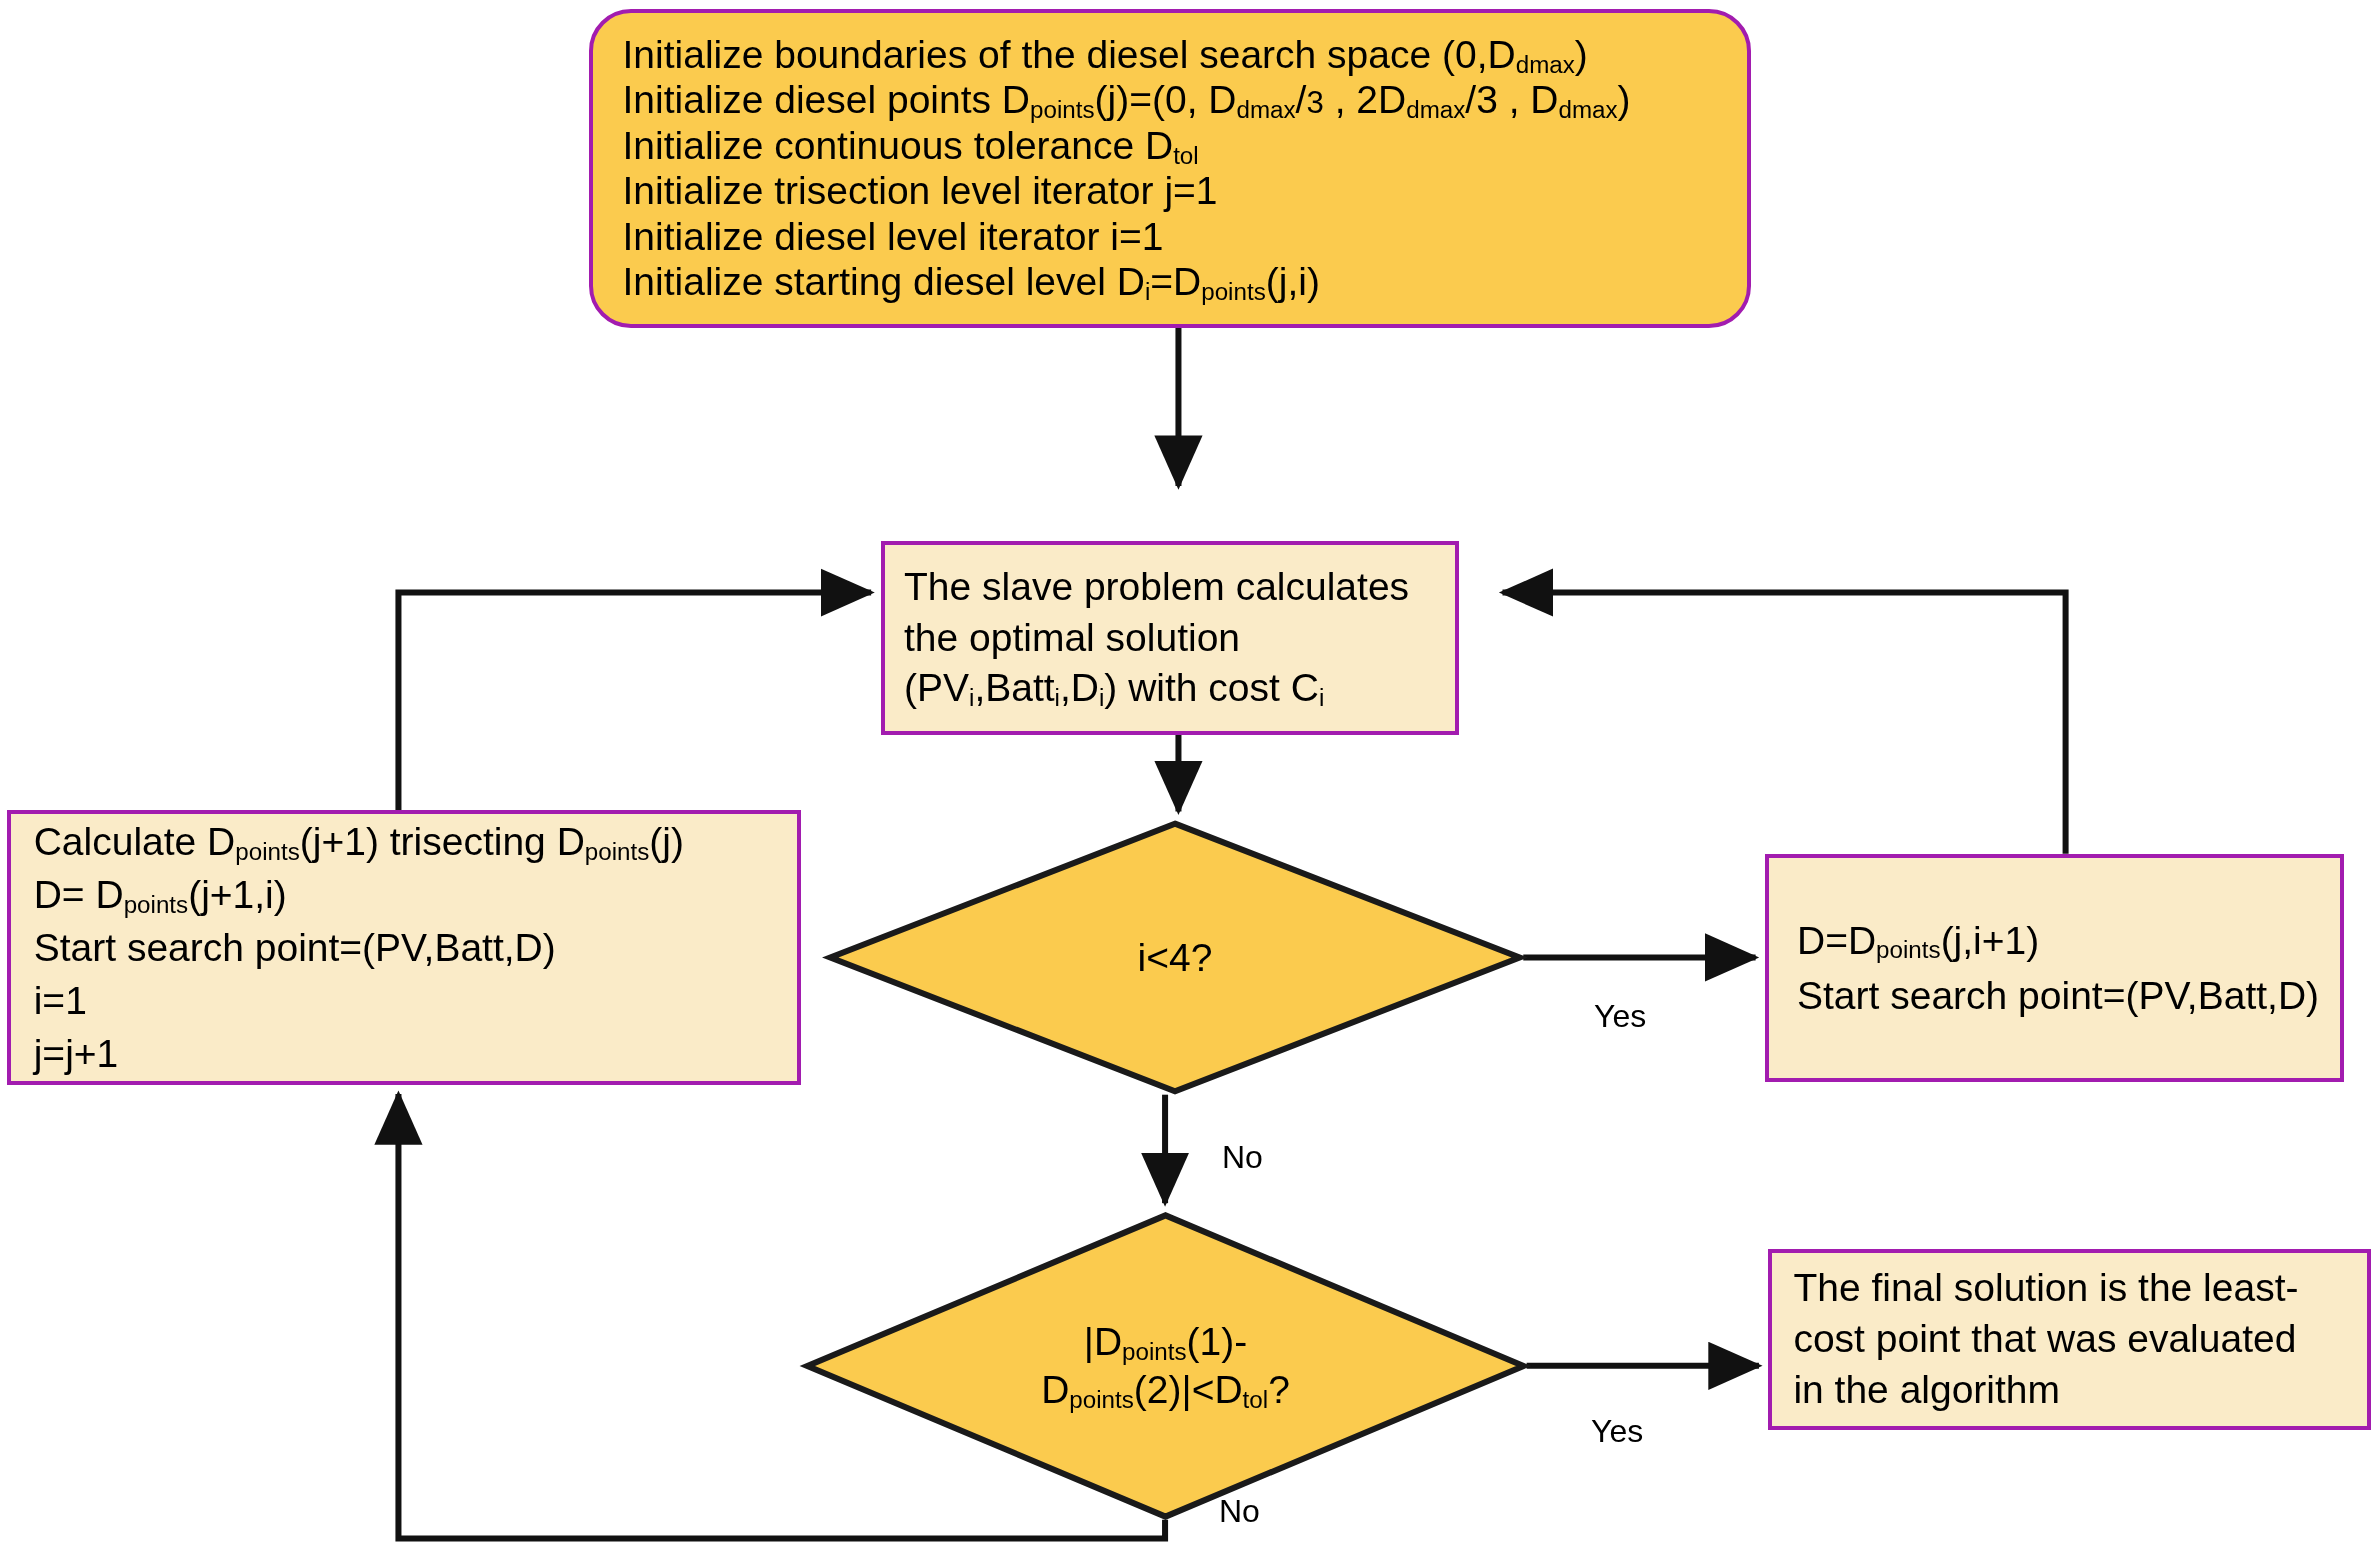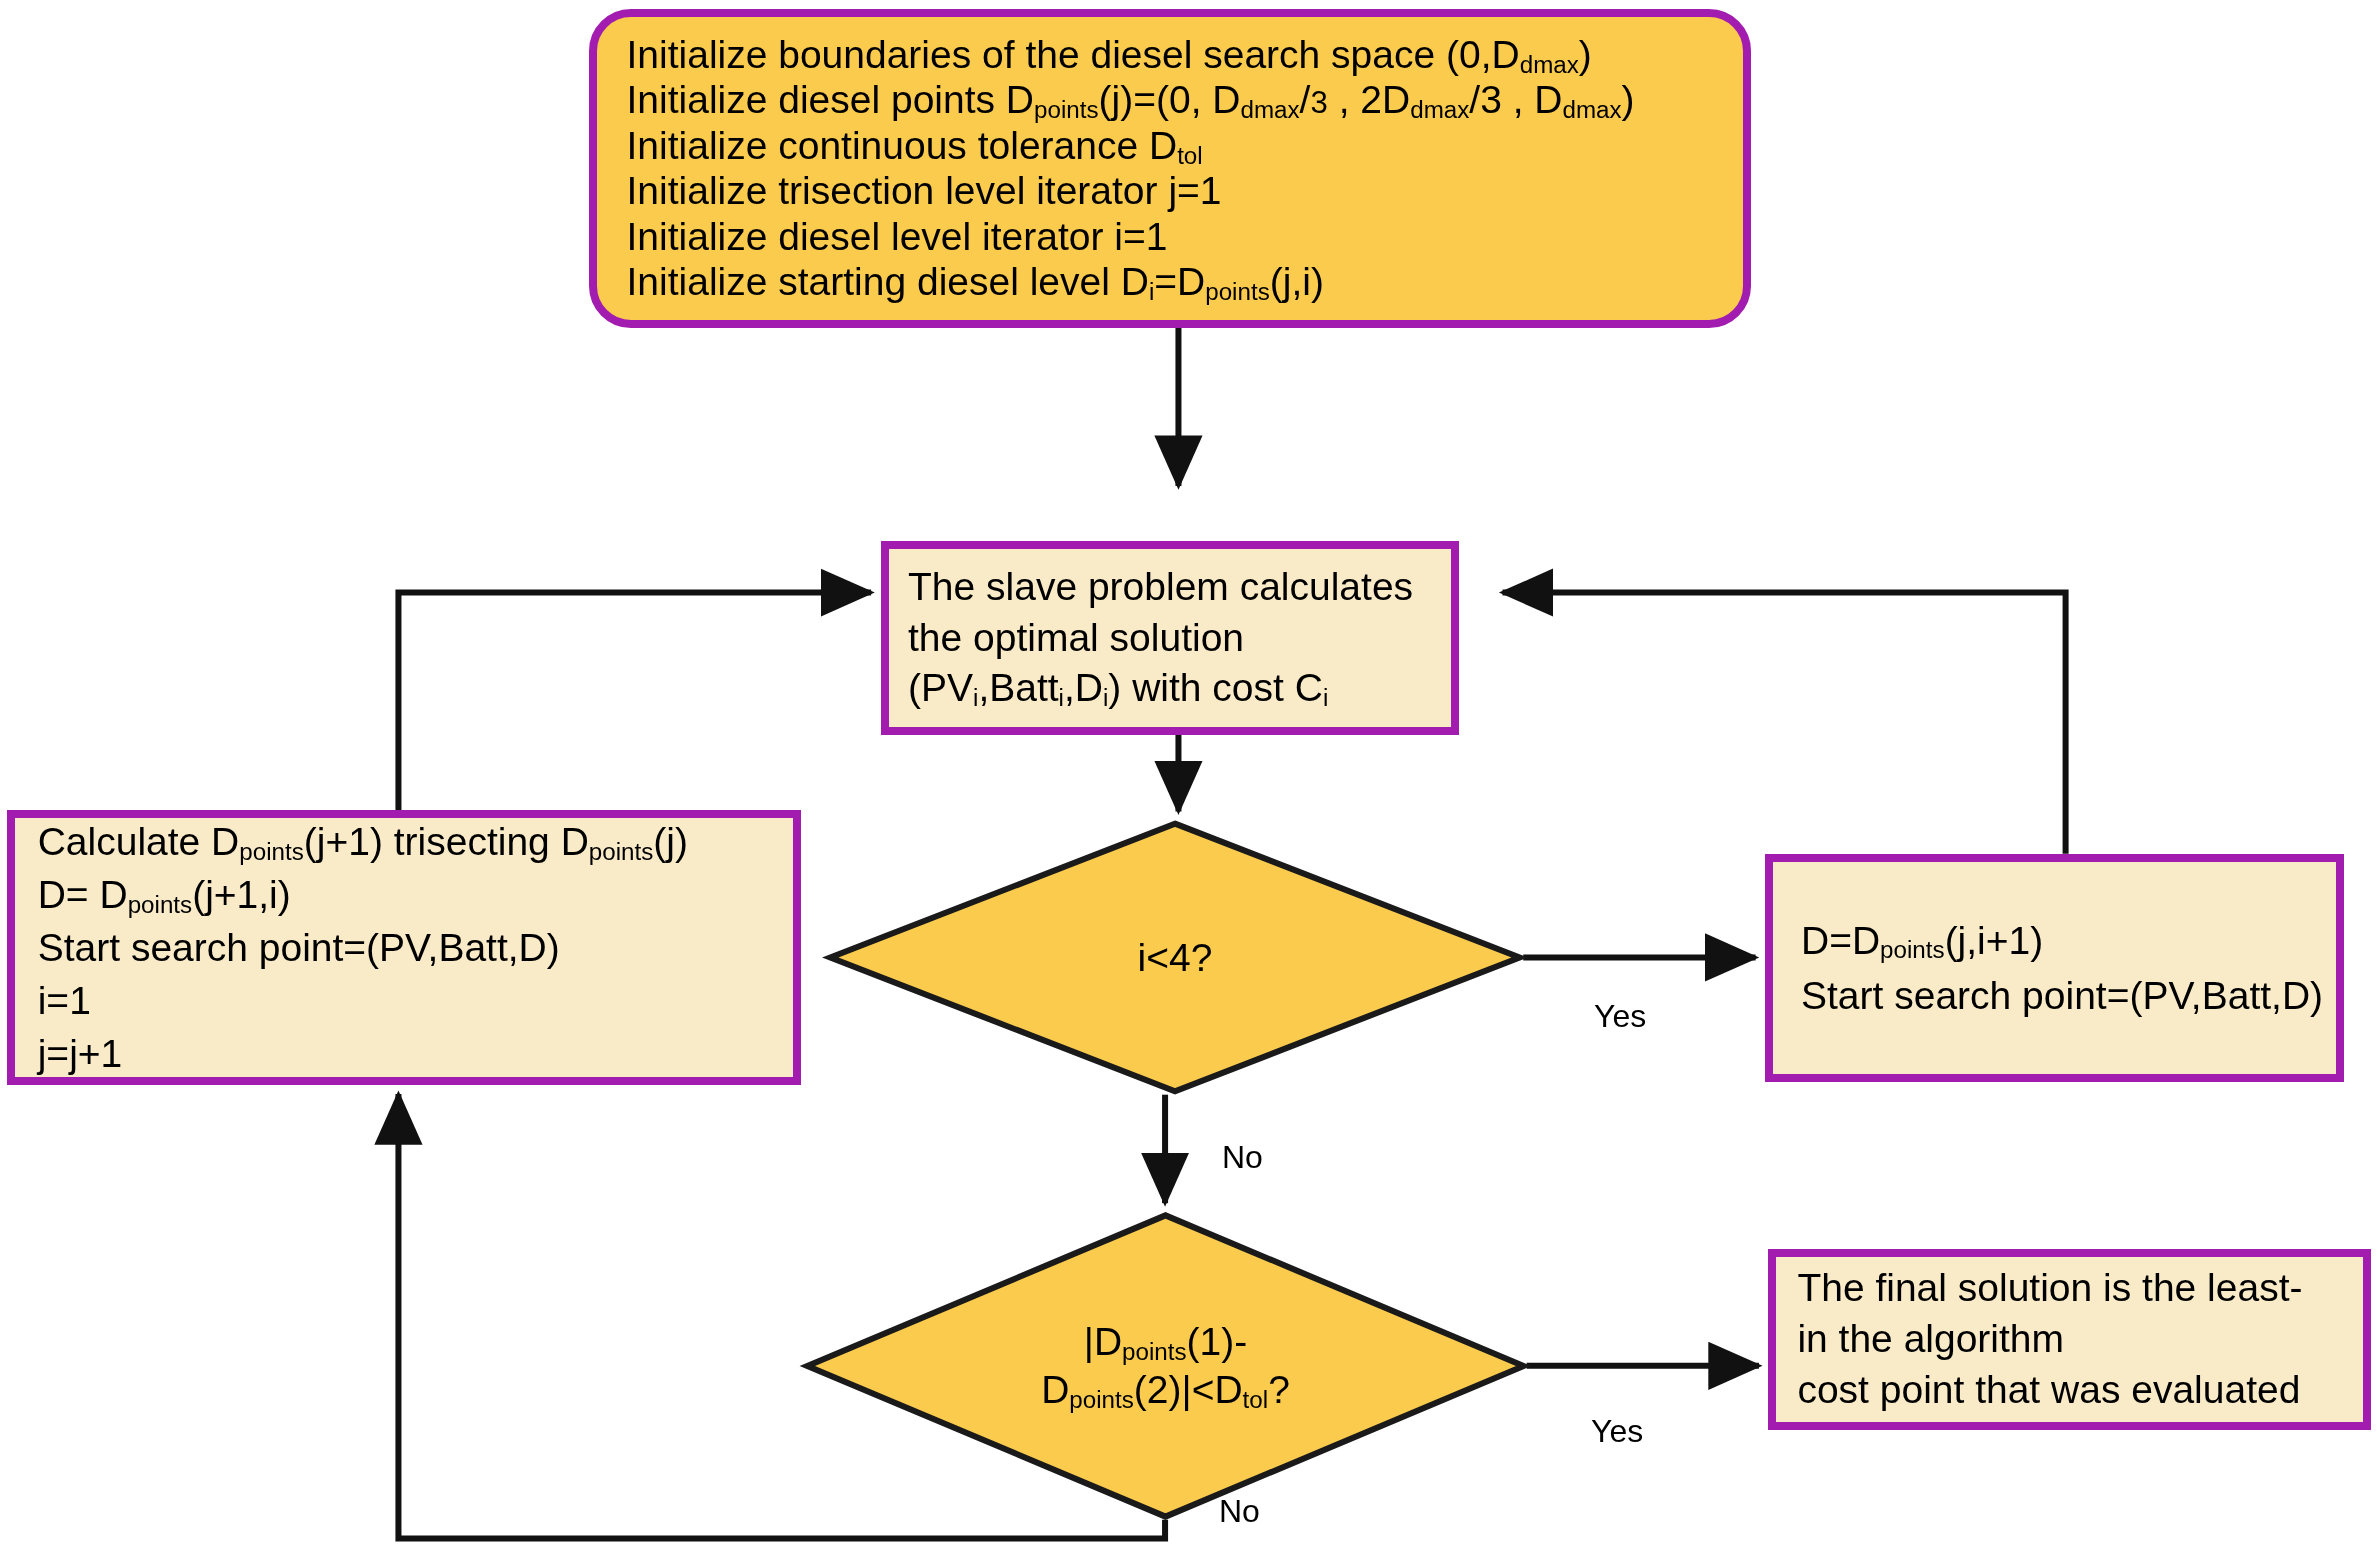--- a/index.html
+++ b/index.html
@@ -1,20 +1,20 @@
 <!DOCTYPE html>
 <html style="font-size:10.7px"><head>
 <meta charset="utf-8">
 <style>
   html,body{margin:0;padding:0;background:#ffffff;}
   body{font-family:"Liberation Sans",sans-serif;}
   #canvas{position:relative;width:2377px;height:1556px;background:#fff;overflow:hidden;}
   svg.wires{position:absolute;left:0;top:0;width:2377px;height:1556px;pointer-events:none;}
 
-  .node{position:absolute;box-sizing:border-box;border:8px solid #a21caf;
+  .node{position:absolute;box-sizing:border-box;border:4px solid #a21caf;
         display:flex;flex-direction:column;justify-content:center;
         font-family:"Liberation Sans",sans-serif;color:#000;}
   .node.yellow{background:#FBCB4E;}
   .node.cream{background:#FAEBC8;}
   .node.rounded{border-radius:42px;}
   .node .ln{white-space:nowrap;line-height:1.22;}
 
   #init-box{left:589px;top:8.7px;width:1162px;height:319px;padding:12px 0 12px 29.5px;}
   #init-box .ln{font-size:39px;line-height:1.165;}
 
@@ -102,22 +102,22 @@
     <div class="ln">j=j+1</div>
   </div>
 
   <div class="node cream" id="right-box">
     <div class="ln">D=D<sub>points</sub>(j,i+1)</div>
     <div class="ln">Start search point=(PV,Batt,D)</div>
   </div>
 
   <div class="node cream" id="final-box">
     <div class="ln">The final solution is the least-</div>
+    <div class="ln">cost point that was evaluated</div>
     <div class="ln">in the algorithm</div>
-    <div class="ln">cost point that was evaluated</div>
   </div>
 
   <div class="diamond" id="d-i4">
     <svg width="696" height="275" viewBox="0 0 1040 410">
       <polygon points="520,5 1035,205 520,405 5,205" fill="#FBCB4E" stroke="#1A1A1A" stroke-width="9"></polygon>
     </svg>
     <div class="dtext">
       <div>i&lt;4?</div>
     </div>
   </div>

